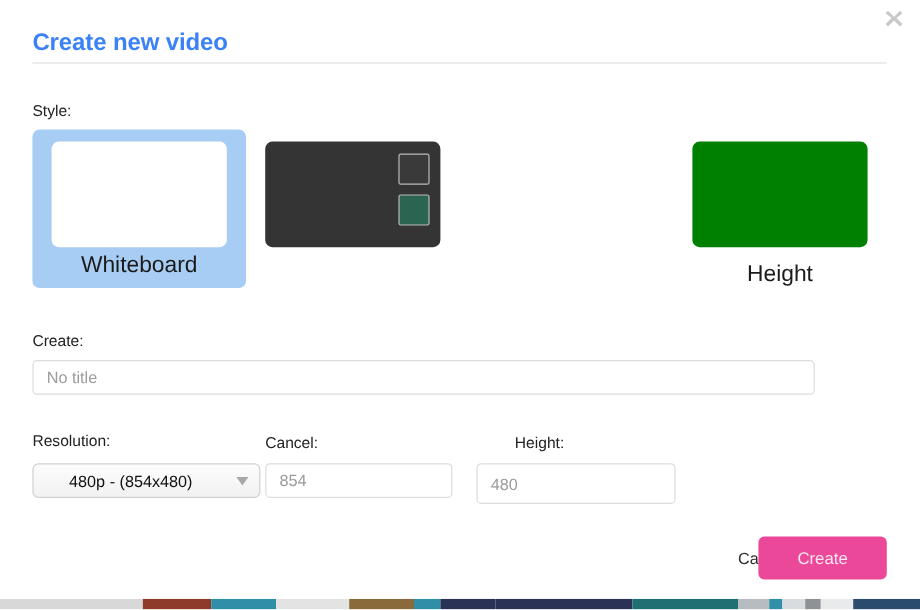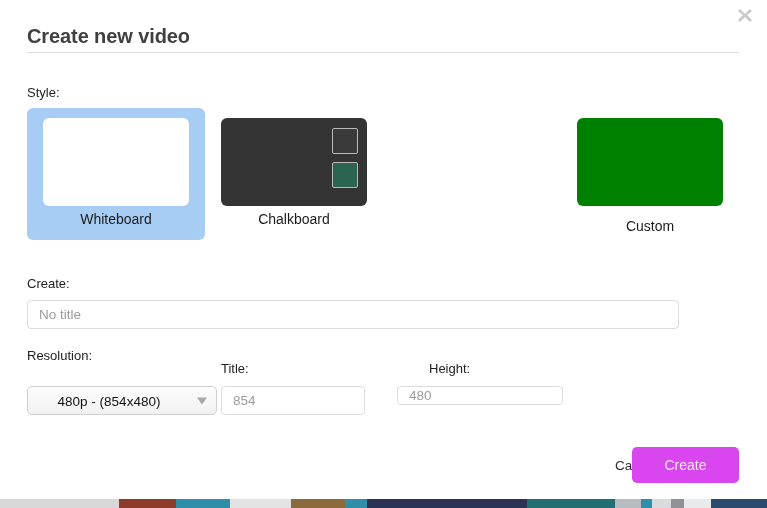--- a/index.html
+++ b/index.html
@@ -29,21 +29,21 @@
     line-height: 1;
   }
   .close-btn svg { display: block; }
 
   
   .dlg-title {
     position: absolute;
     left: 27px; top: 25px;
     font-size: 20px;
     font-weight: bold;
-    color: #404040;
+    color: #3b82f6;
     letter-spacing: -0.1px;
     margin: 0;
   }
   .title-rule {
     position: absolute;
     left: 27px; top: 52px;
     width: 712px; height: 1px;
     background: #e0e0e0;
   }
 
@@ -105,21 +105,21 @@
     background: linear-gradient(160deg, #eef1f6 0%, #e7ebf2 55%, #eef1f6 100%);
     border: 1px solid #d3d8e0;
   }
 
   .swatch-custom { background: #008000; }
 
   .card-label {
     position: absolute;
     left: 0; right: 0;
     text-align: center;
-    font-size: 14px;
+    font-size: 19px;
     color: #1b1b1b;
   }
   .label-hi { top: 103px; }
   .label-lo { top: 110px; }
 
   
   .field-label {
     position: absolute;
     font-size: 13px;
     color: #222;
@@ -134,21 +134,21 @@
     color: #333;
     padding: 0 11px;
     outline: none;
   }
   .txt-input::placeholder { color: #9b9b9b; }
 
   #title-label { left: 27px; top: 276px; }
   #title-input { left: 27px; top: 300px; width: 652px; height: 29px; }
 
   
-  #res-label { left: 27px; top: 348px; text-align: center; }
+  #res-label { left: 27px; top: 360px; text-align: center; }
   #width-label { left: 221px; top: 361px; }
   #height-label { left: 397px; top: 361px; margin-left: 32px; }
 
   #res-select {
     position: absolute;
     left: 27px; top: 386px;
     width: 190px; height: 29px;
     border: 1px solid #cfcfcf;
     border-radius: 5px;
     background: linear-gradient(#fdfdfd, #f1f1f1);
@@ -167,22 +167,22 @@
   #res-select .caret {
     position: absolute;
     right: 9px; top: 50%;
     transform: translateY(-50%);
     width: 0; height: 0;
     border-left: 5.5px solid transparent;
     border-right: 5.5px solid transparent;
     border-top: 7px solid #a8a8a8;
   }
 
-  #width-input  { left: 221px; top: 386px; width: 144px; height: 29px; }
-  #height-input { left: 397px; top: 386px; width: 166px; height: 19px; }
+  #width-input  { left: 221px; top: 386px; width: 156px; height: 29px; }
+  #height-input { left: 397px; top: 386px; width: 166px; height: 34px; }
 
   
   .cb-wrap {
     position: absolute;
     left: 575px; top: 390px;
     display: flex;
     align-items: center;
     gap: 7px;
     cursor: pointer;
   }
@@ -215,21 +215,21 @@
     color: #2e2e2e;
     cursor: pointer;
     padding: 4px 2px;
   }
   .create-btn {
     position: absolute;
     left: 632px; top: 447px;
     width: 107px; height: 36px;
     border: none;
     border-radius: 5px;
-    background: #d946ef;
+    background: #ec4899;
     color: rgba(255,255,255,0.86);
     font-family: "Liberation Sans", sans-serif;
     font-size: 14px;
     cursor: pointer;
   }
 
   
   .bg-strip {
     position: absolute;
     left: 0; bottom: 0;
@@ -261,42 +261,41 @@
     <div class="style-card selected" style="left:0px;">
       <div class="swatch"></div>
       <div class="card-label label-hi">Whiteboard</div>
     </div>
 
     <div class="style-card" style="left:178px;">
       <div class="swatch swatch-chalk">
         <div class="chip chip-dark"></div>
         <div class="chip chip-green"></div>
       </div>
-      <div class="card-label label-hi">Chalkboard</div>
     </div>
 
 
     <div class="style-card" style="left:534px;">
       <div class="swatch swatch-custom"></div>
-      <div class="card-label label-lo">Custom</div>
+      <div class="card-label label-lo">Height</div>
     </div>
 
   </div>
 
   <div class="field-label" id="title-label">Create:</div>
   <input class="txt-input" id="title-input" type="text" placeholder="No title" style="">
 
   <div class="field-label" id="res-label">Resolution:</div>
 
   <button id="res-select">
     <span class="res-text">480p  -  (854x480)</span>
     <span class="caret"></span>
   </button>
 
-  <div class="field-label" id="width-label">Title:</div>
+  <div class="field-label" id="width-label">Cancel:</div>
   <input class="txt-input" id="width-input" type="text" placeholder="854" style="">
 
   <div class="field-label" id="height-label">Height:</div>
   <input class="txt-input" id="height-input" type="text" placeholder="480" style="">
 
 
   <button class="cancel-btn">Cancel</button>
   <button class="create-btn">Create</button>
 
   <div class="bg-strip">

